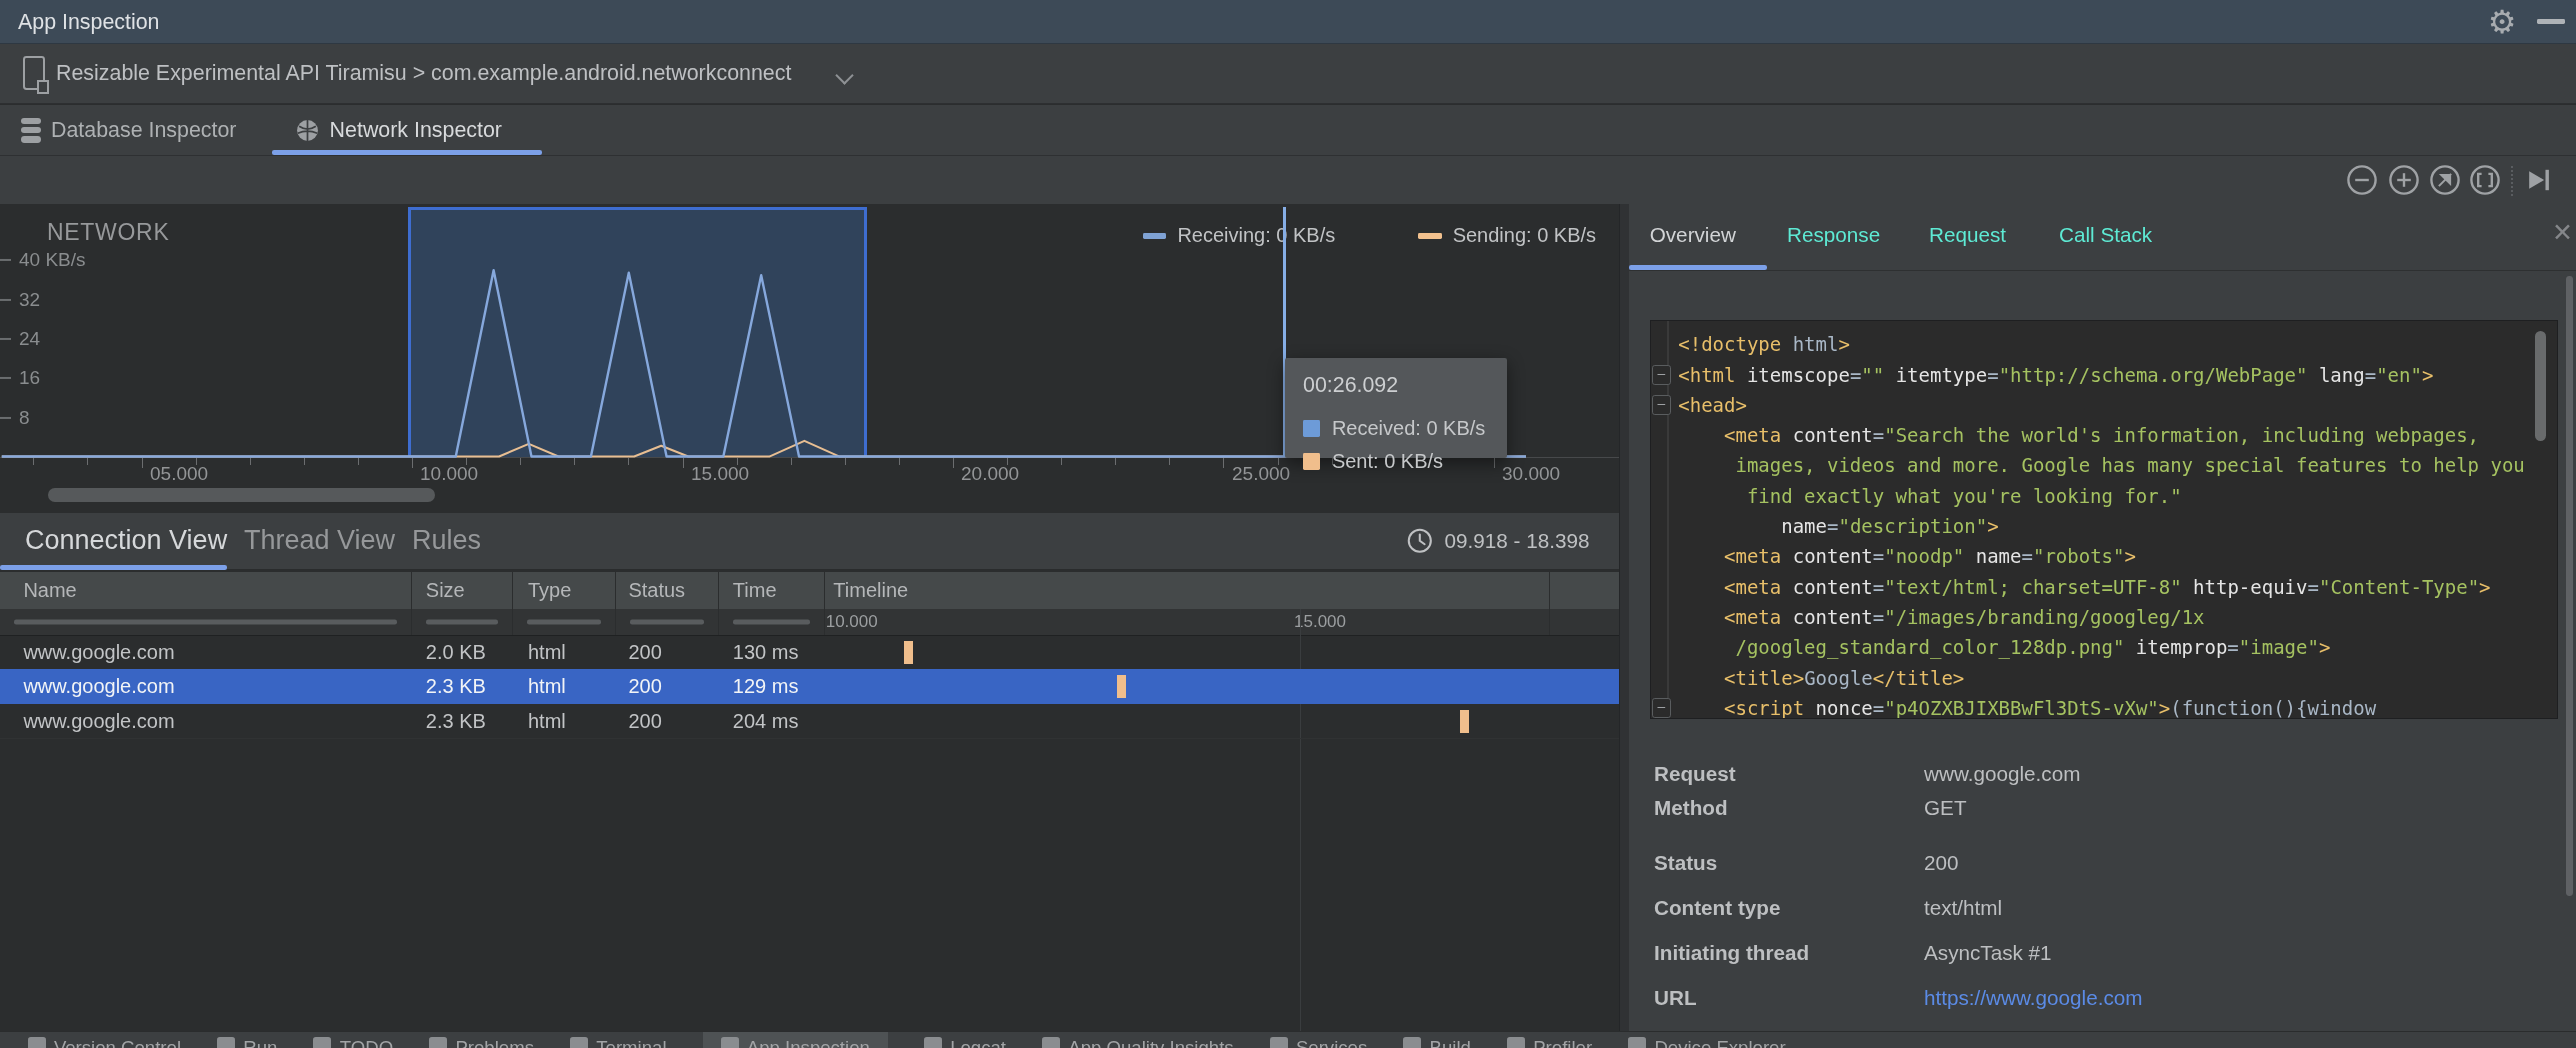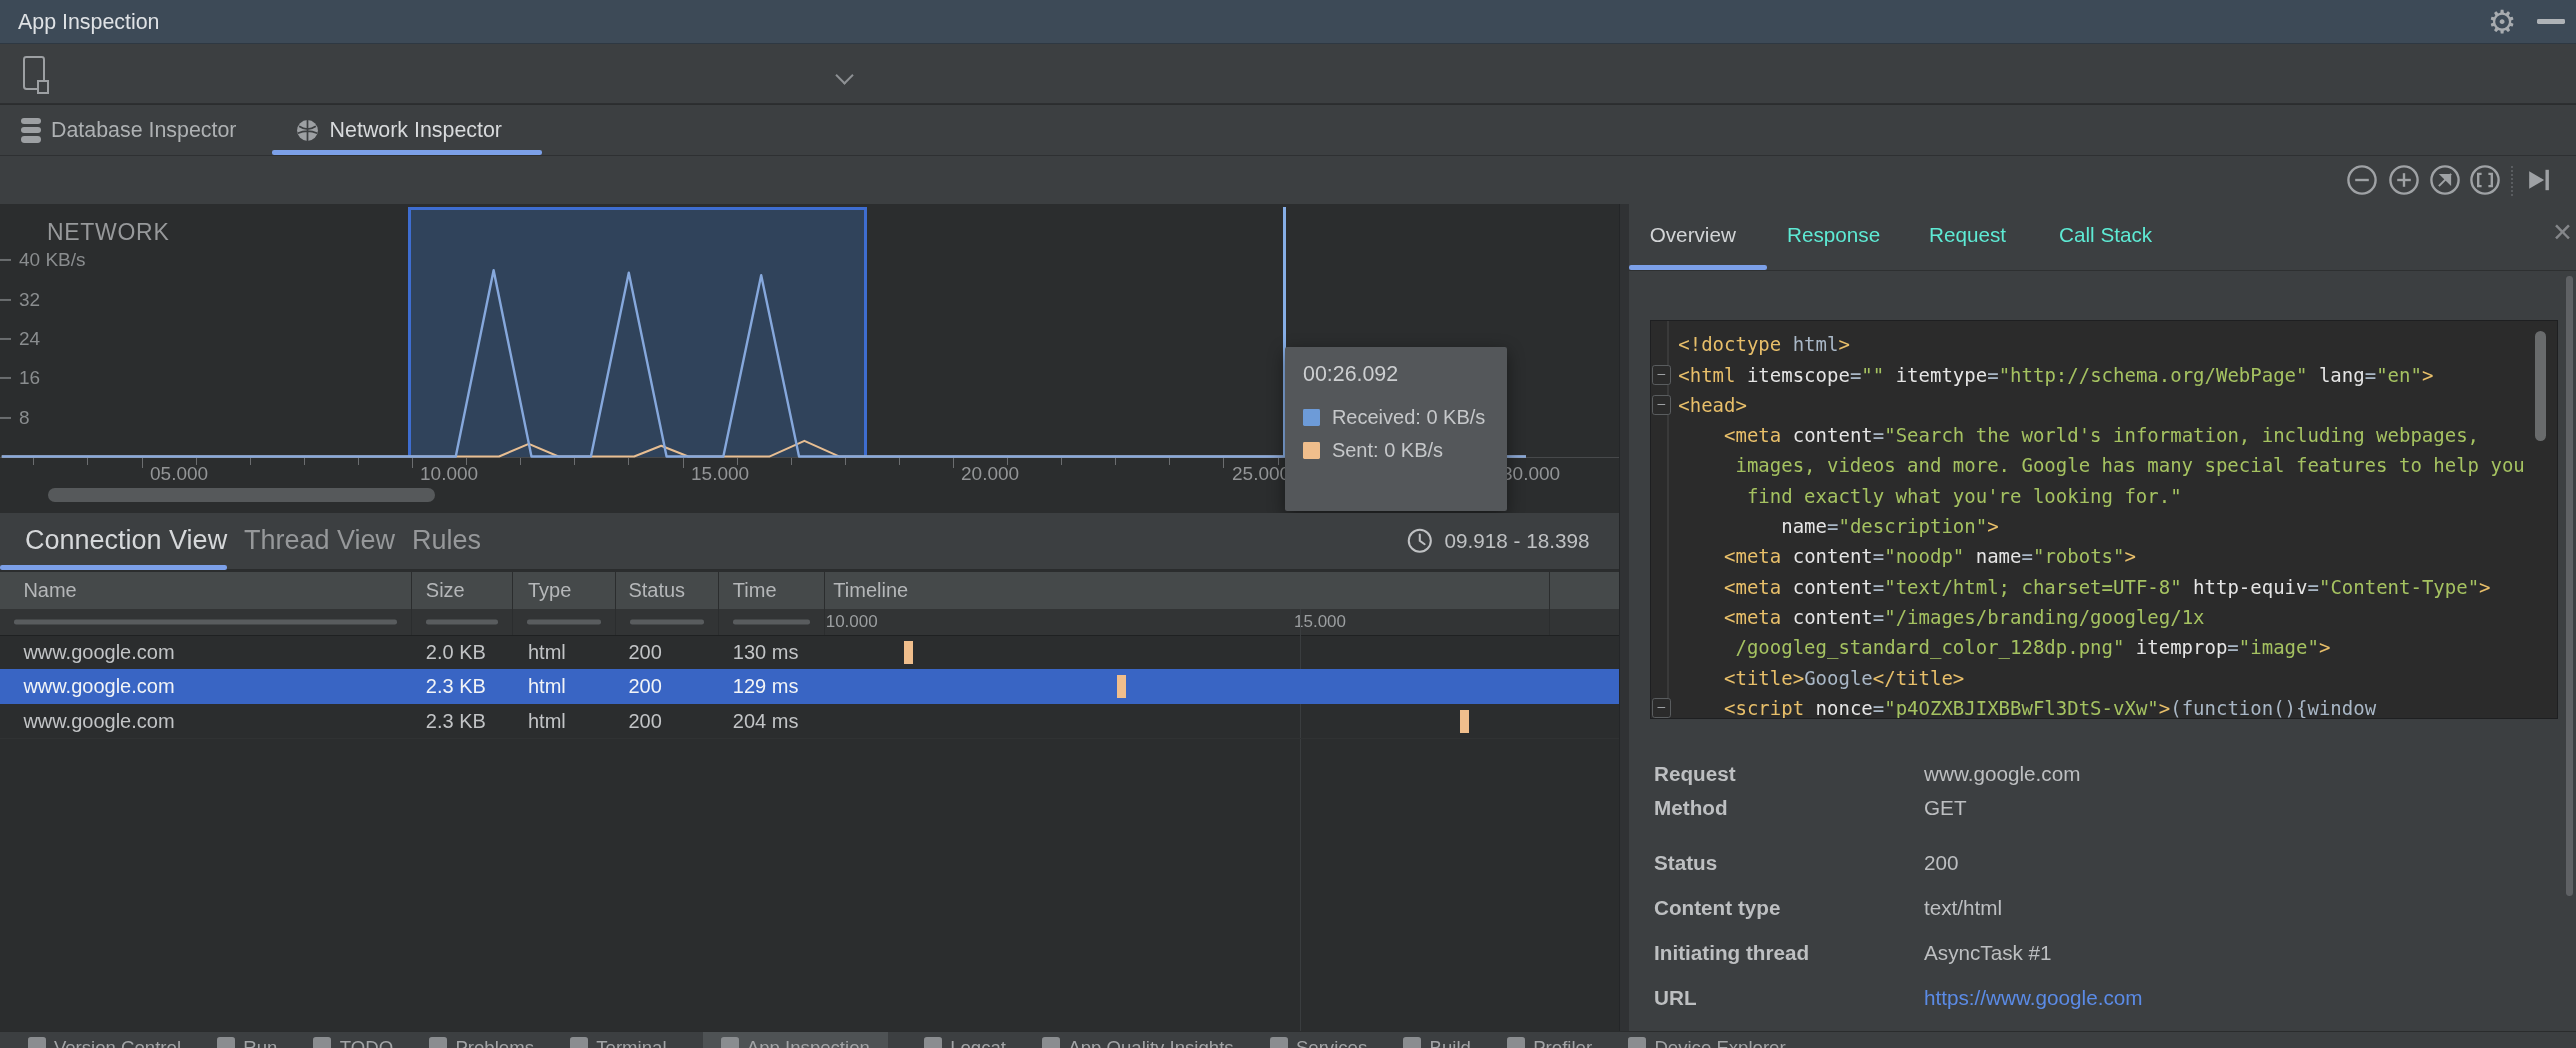--- a/index.html
+++ b/index.html
@@ -43,21 +43,21 @@
   #legend{position:absolute;left:1143px;top:18px;height:27.6px;display:flex;gap:83px;}
   .leg-item{display:flex;align-items:center;gap:11px;}
   .leg-swatch{width:23.4px;height:6.2px;border-radius:1.4px;}
   .leg-txt{font-size:20px;color:#C1C3C5;}
   #selection{position:absolute;top:2.8px;background:rgba(62,125,210,0.28);border-left:3.4px solid #3E6DD0;border-right:3.4px solid #3E6DD0;border-top:3.4px solid #3E6DD0;box-sizing:border-box;}
   #cursor-line{position:absolute;top:2.8px;width:2.8px;background:#86AEE6;}
   #xaxis-line{position:absolute;left:0;top:253px;width:1619px;height:1.4px;background:#47494B;}
   .xtick{position:absolute;top:254px;width:1.4px;background:#6B6D6F;}
   .xlabel{position:absolute;top:259px;font-size:19px;color:#939597;}
   #h-scroll{position:absolute;left:48px;top:284px;width:387px;height:13.8px;background:#56595B;border-radius:6.9px;}
-  #tooltip{position:absolute;left:1285px;top:143px;width:222px;height:164px;background:#54575A;border-radius:2.1px;box-shadow:0 5.5px 16.5px rgba(0,0,0,.45);z-index:5;}
+  #tooltip{position:absolute;left:1285px;top:154px;width:222px;height:100px;background:#54575A;border-radius:2.1px;box-shadow:0 5.5px 16.5px rgba(0,0,0,.45);z-index:5;}
   #tooltip .t-time{position:absolute;left:18px;top:15px;font-size:21.4px;color:#CDCFD1;}
   .t-row{position:absolute;left:18px;display:flex;align-items:center;gap:12.4px;}
   .t-swatch{width:16.5px;height:16.5px;border-radius:1.4px;}
   .t-txt{font-size:20px;color:#C6C8CA;}
   
   #conn-header{position:absolute;left:0;top:309px;width:1619px;height:56px;background:#3C3F41;border-bottom:1.4px solid #2A2C2D;}
   .ctab{position:absolute;top:0;height:54px;display:flex;align-items:center;font-size:27px;color:#96989A;}
   .ctab.active{color:#D6D8DA;}
   #conn-underline{position:absolute;left:0;top:361px;width:227px;height:4.8px;background:#7CA0E8;border-radius:2.1px;}
   #range-box{position:absolute;left:1406px;top:0;height:56px;display:flex;align-items:center;gap:11px;}
@@ -106,20 +106,21 @@
 <body>
 
 <div id="topbar">
   <div class="title">App Inspection</div>
   <div id="gear">⚙</div>
   <div id="minimize"></div>
 </div>
 
 <div id="processbar">
   <div id="device-icon"></div>
+  <div class="ptext">Resizable Experimental API Tiramisu &gt; com.example.android.networkconnect</div>
   <div id="proc-chevron"></div>
 </div>
 
 <div id="inspector-tabs">
     <div class="itab" style="left: 20.7px;">
       <div class="db-icon">
         <span></span>
         <span></span>
         <span></span>
       </div>
@@ -181,20 +182,30 @@
         <div class="ytick-dash" style="top: 56px;"></div>
         <div class="ytick" style="top: 56px;">40 KB/s</div>
         <div class="ytick-dash" style="top: 96px;"></div>
         <div class="ytick" style="top: 96px;">32</div>
         <div class="ytick-dash" style="top: 135px;"></div>
         <div class="ytick" style="top: 135px;">24</div>
         <div class="ytick-dash" style="top: 174px;"></div>
         <div class="ytick" style="top: 174px;">16</div>
         <div class="ytick-dash" style="top: 214px;"></div>
         <div class="ytick" style="top: 214px;">8</div>
+      </div>
+    <div id="legend">
+        <div class="leg-item">
+          <div class="leg-swatch" style="background: rgb(127, 162, 212);"></div>
+          <div class="leg-txt">Receiving: 0 KB/s</div>
+        </div>
+        <div class="leg-item">
+          <div class="leg-swatch" style="background: rgb(242, 193, 142);"></div>
+          <div class="leg-txt">Sending: 0 KB/s</div>
+        </div>
       </div>
     <div id="selection" style="left: 408px; width: 459px; height: 250px;"></div>
     <svg id="chart-svg" class="abs" style="left:0;top:0;z-index:2" width="1619" height="309" viewBox="0 0 2350 449">
         <polyline points="1.3,367.0 723.9,367.0 767.1,348.5 810.3,367.0 920.2,367.0 959.5,351.3 998.8,367.0 1116.6,367.0 1167.6,344.2 1218.7,367.0 2216.1,367.0" fill="none" stroke="#E7BE92" stroke-width="3" stroke-linejoin="round"></polyline>
         <polyline points="1.3,367.0 661.0,367.0 716.0,96.3 771.0,367.0 857.4,367.0 912.4,99.8 967.3,367.0 1049.8,367.0 1104.8,103.4 1159.8,367.0 2216.1,367.0" fill="none" stroke="#86A8DC" stroke-width="3.5" stroke-linejoin="round"></polyline>
       </svg>
     <div id="cursor-line" class="abs" style="z-index: 3; left: 1283px; height: 250px;"></div>
     <div id="xaxis-line"></div>
     <div id="xticks">
         <div class="xtick" style="left: 33px; height: 6.9px;"></div>

